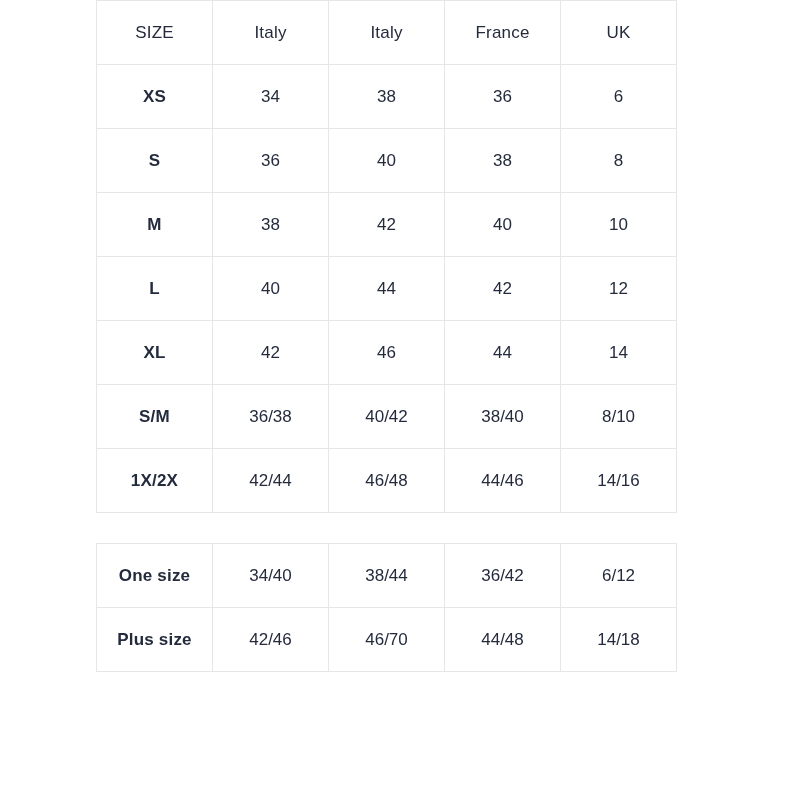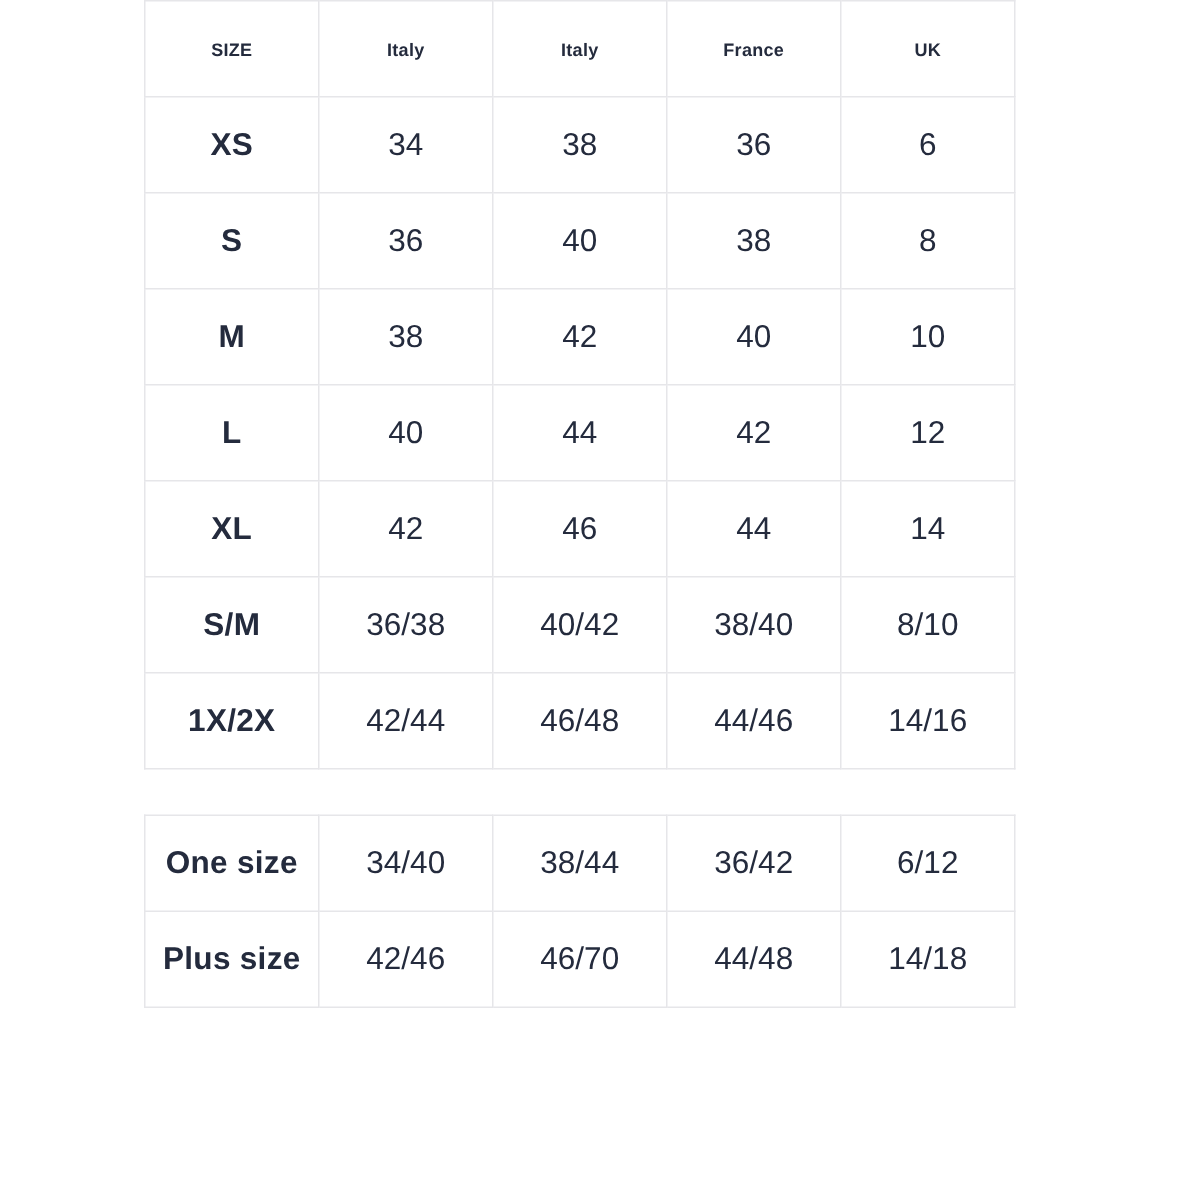--- a/index.html
+++ b/index.html
@@ -31,28 +31,28 @@
   table.size-table col.c2 { width: 116px; }
   table.size-table col.c3 { width: 116px; }
   table.size-table col.c4 { width: 116px; }
 
   table.size-table td,
   table.size-table th {
     border: 1px solid #e6e6e9;
     height: 63px;
     text-align: center;
     vertical-align: middle;
-    font-size: 21px;
+    font-size: 17px;
     font-weight: 400;
     color: #242b3d;
     padding: 0;
   }
   table.size-table th {
-    font-weight: 700;
-    font-size: 12px;
+    font-weight: 400;
+    font-size: 17px;
     letter-spacing: 0.2px;
   }
   table.size-table td.rowhead {
     font-weight: 700;
     letter-spacing: 0.2px;
   }
   .spacer {
     height: 30px;
   }
   .second-table td {

